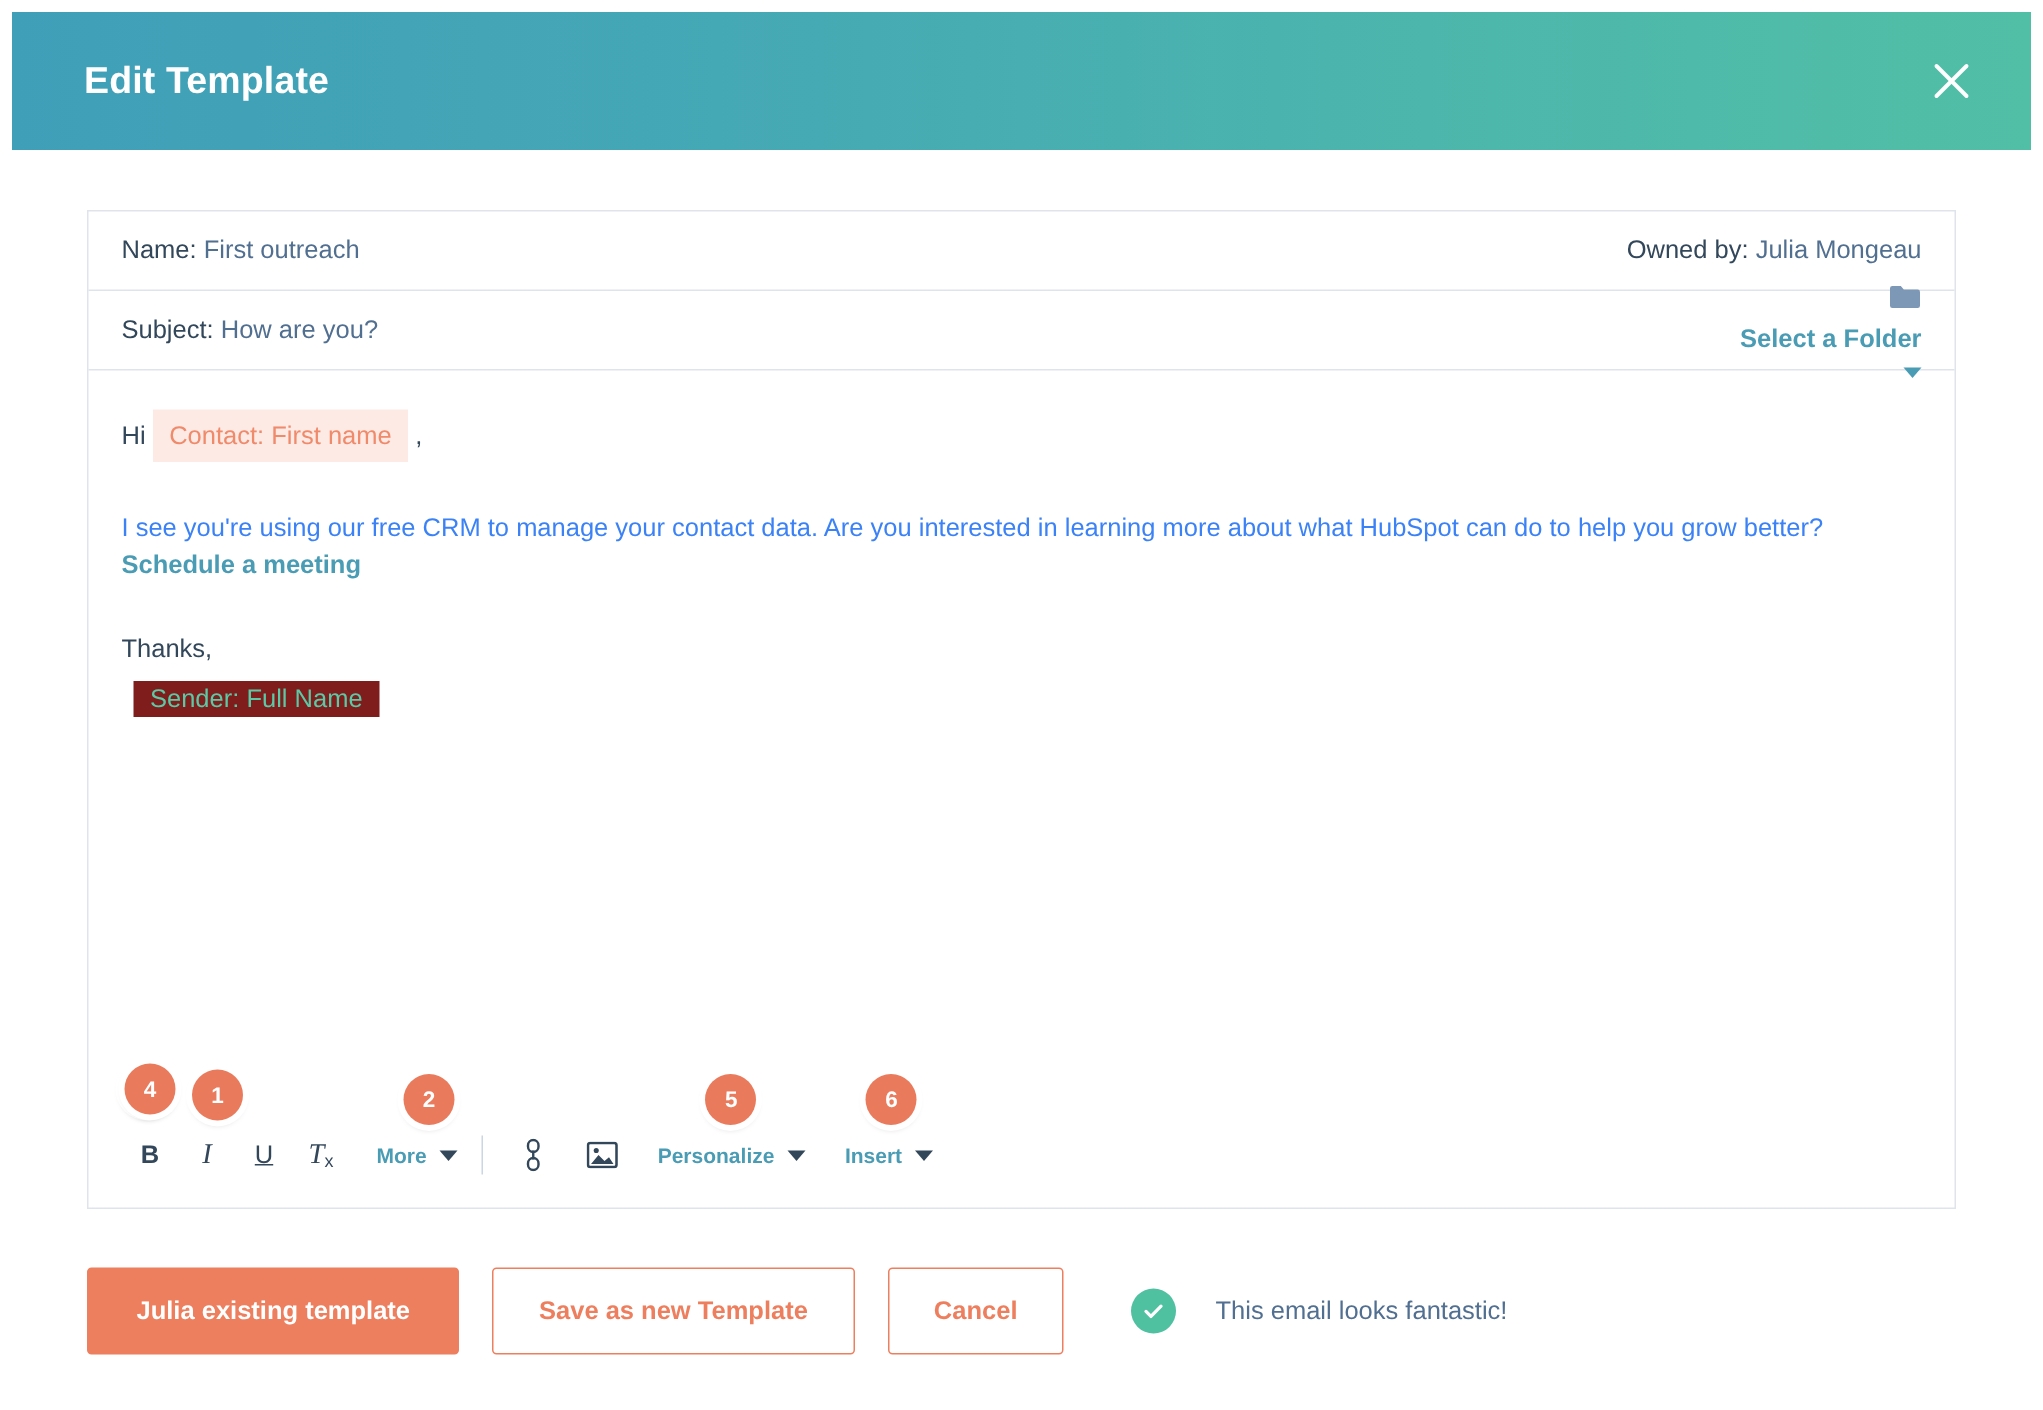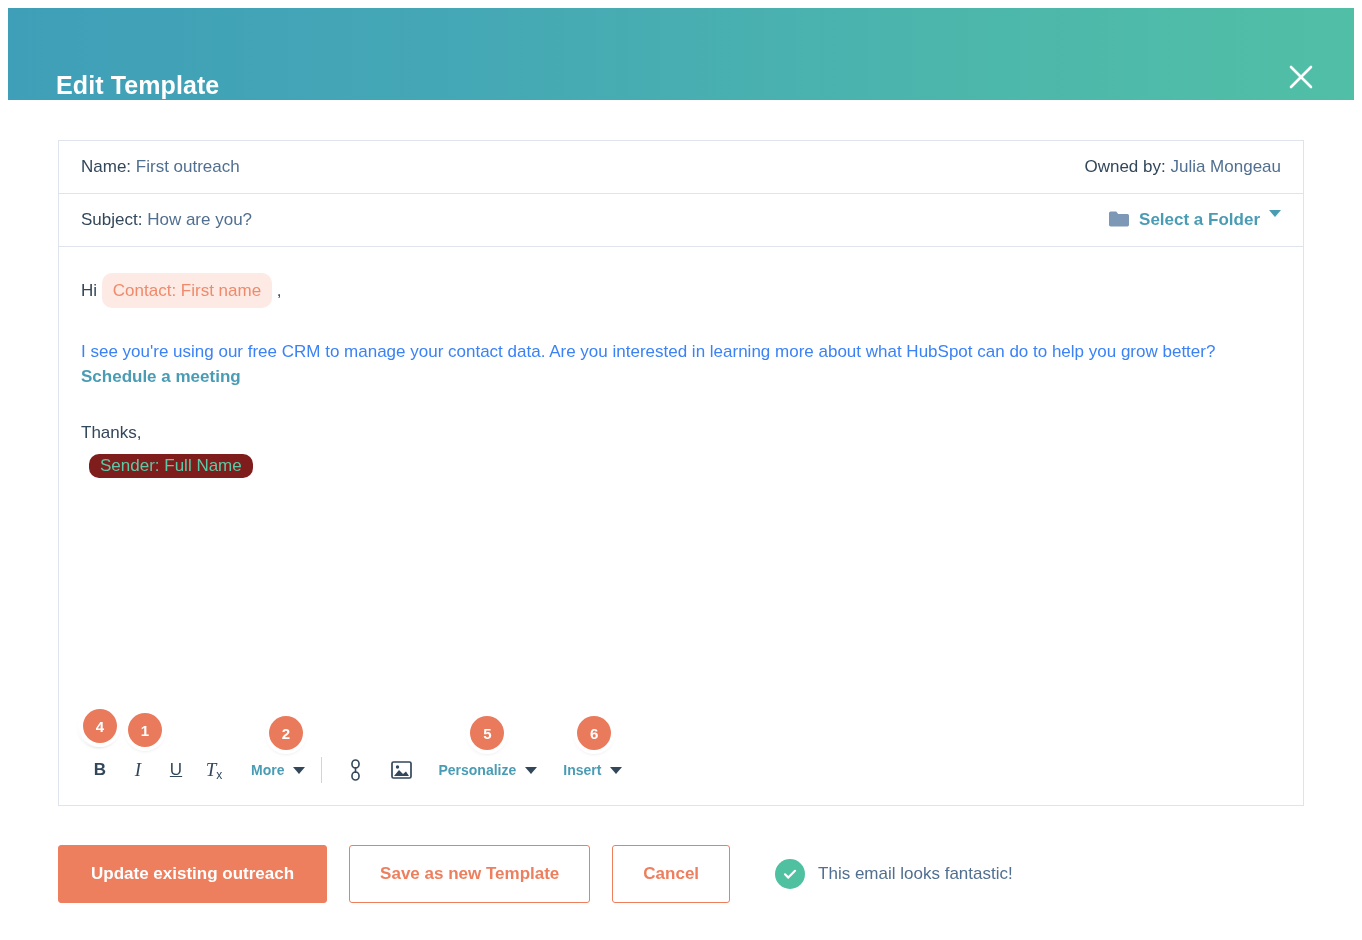--- a/index.html
+++ b/index.html
@@ -17,21 +17,21 @@
 
   
   .modal-header {
     position: absolute;
     left: 8px;
     top: 8px;
     width: 1346px;
     height: 92px;
     background: linear-gradient(90deg, #3f9fb8 0%, #45a8b5 35%, #4cb6ac 70%, #51bfa6 100%);
     display: flex;
-    align-items: flex-end;
+    align-items: center;
     justify-content: space-between;
     box-sizing: border-box;
     padding: 0 30px 0 48px;
   }
   .modal-title {
     color: #ffffff;
     font-size: 25px;
     font-weight: 700;
     letter-spacing: .1px;
   }
@@ -68,23 +68,24 @@
   .meta-text {
     font-size: 17px;
     color: #33475b;
     white-space: nowrap;
   }
   .meta-text b { font-weight: 400; color:#33475b; }
   .meta-text .val { color:#516f90; }
 
   .folder-select {
     display: flex;
-    align-items: flex-start;
+    align-items: flex-end;
     gap: 9px;
     cursor: pointer;
+    flex-direction: column;
   }
   .folder-select .label {
     font-size: 17px;
     font-weight: 700;
     color: #4a9cb5;
   }
   .caret {
     width: 0; height: 0;
     border-left: 6px solid transparent;
     border-right: 6px solid transparent;
@@ -107,21 +108,21 @@
   .para {
     font-size: 17px;
     color: #3b82f6;
     line-height: 31px;
     margin-top: 28px;
     max-width: 1190px;
   }
   .token {
     display: inline-block;
     padding: 2px 11px;
-    border-radius: 10px;
+    border-radius: 0;
     font-size: 17px;
   }
   .token.contact {
     background: #fdeae4;
     color: #ef8a6b;
   }
   .token.sender {
     background: #7f1d1d;
     color: #5bc9a5;
   }
@@ -224,21 +225,21 @@
   .btn.secondary {
     background: #ffffff;
     color: #ed7f5e;
     border: 1px solid #ed7f5e;
     padding: 0 30px;
     margin-left: 22px;
   }
   .status {
     display: flex;
     align-items: center;
-    gap: 13px;
+    gap: 26px;
     margin-left: 45px;
   }
   .status .txt {
     font-size: 17px;
     color: #516f90;
   }
   .check-circle {
     width: 30px; height: 30px;
     border-radius: 50%;
     background: #4fc0a0;
@@ -366,21 +367,21 @@
           <span class="caret"></span>
         </span>
         <div class="badge" style="left:14px; top:-46px;">6</div>
       </div>
 
     </div>
   </div>
 </div>
 
 <div class="footer">
-  <div class="btn primary">Update existing outreach</div>
+  <div class="btn primary">Julia existing template</div>
   <div class="btn secondary">Save as new Template</div>
   <div class="btn secondary">Cancel</div>
   <div class="status">
     <span class="check-circle">
       <svg width="18" height="18" viewBox="0 0 18 18">
         <polyline points="4,9.3 7.3,12.6 14,5.8" fill="none" stroke="#ffffff" stroke-width="2.2" stroke-linecap="round" stroke-linejoin="round"></polyline>
       </svg>
     </span>
     <span class="txt">This email looks fantastic!</span>
   </div>

